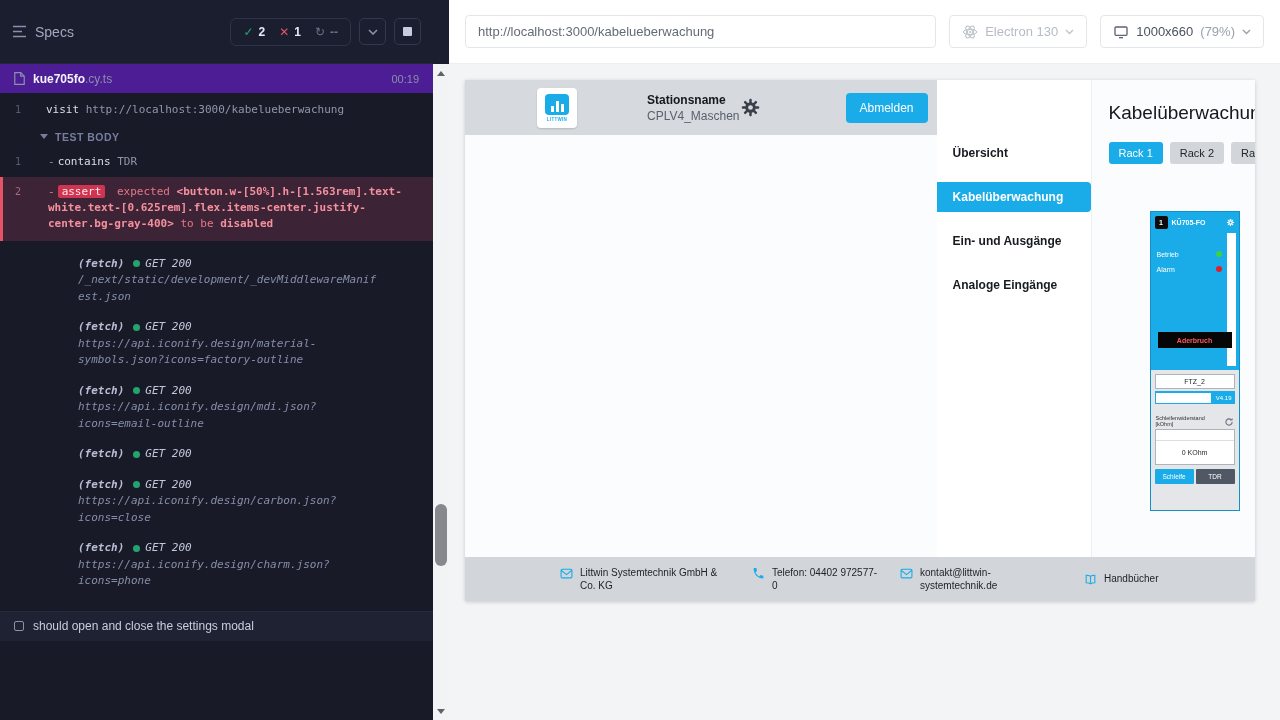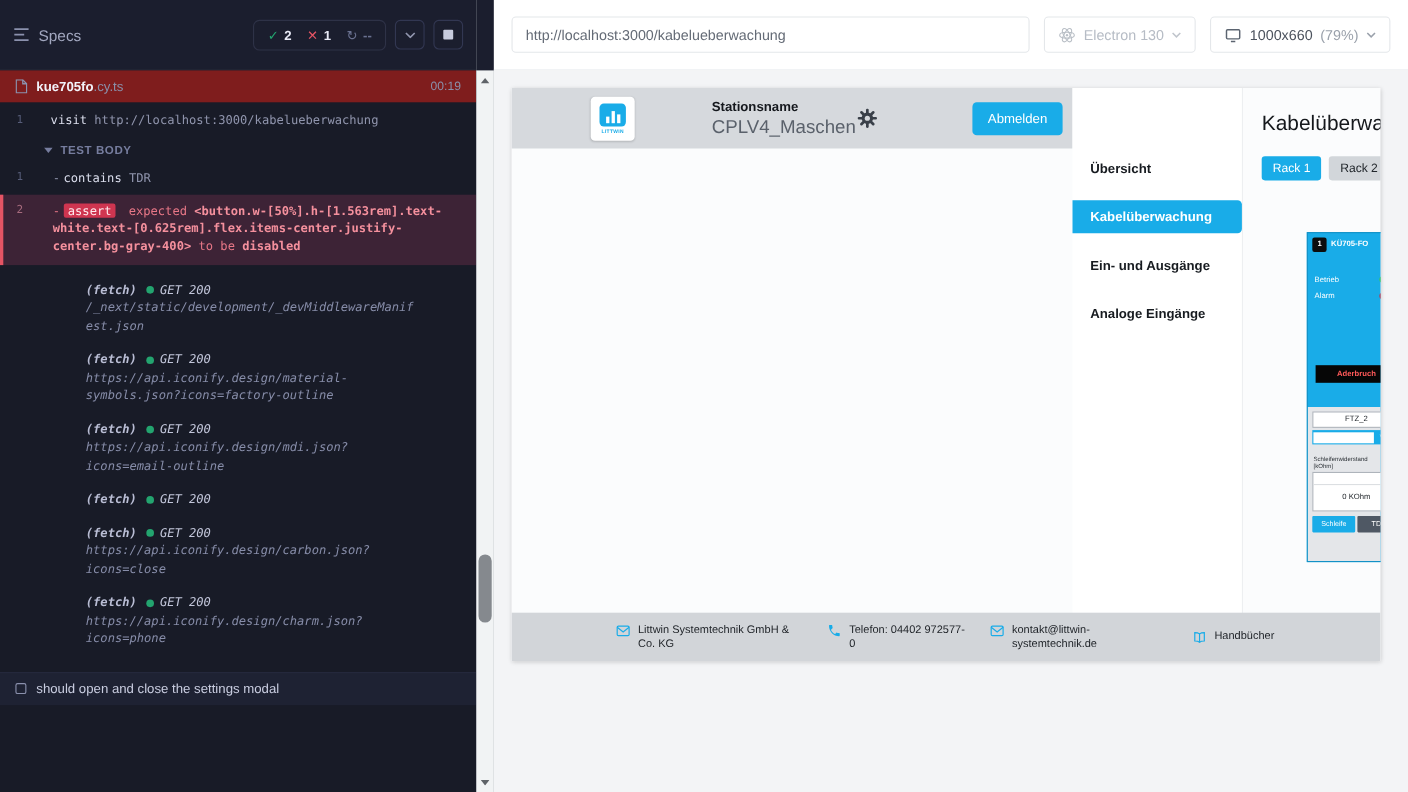--- a/index.html
+++ b/index.html
@@ -17,21 +17,21 @@
   .specs{display:flex;align-items:center;gap:8px;color:#a2a7bf;font-size:14px;cursor:pointer}
   .rep-stats{margin-left:auto;display:flex;align-items:center;gap:14px;border:1px solid #2e3247;border-radius:6px;padding:6px 12px}
   .stat{display:flex;align-items:center;gap:5px;font-size:12px}
   .ic{font-style:normal;font-size:12px}
   .ic.pass{color:var(--green)} .ic.fail{color:var(--red)} .ic.pend{color:#6a7190}
   .stat b{font-weight:700;color:#e8eaf6}
   .stat b.dim{color:#6a7190}
   .hbtn{width:27px;height:27px;margin-left:8px;background:transparent;border:1px solid #323752;border-radius:5px;display:flex;align-items:center;justify-content:center;cursor:pointer}
   .stop-sq{width:9px;height:9px;background:#c7cbdd;border-radius:1px}
 
-  .spec-row{height:29px;flex:none;background:#7f1d1d;display:flex;align-items:center;padding:0 14px;font-size:12px;cursor:pointer}
+  .spec-row{height:29px;flex:none;background:#4c1d95;display:flex;align-items:center;padding:0 14px;font-size:12px;cursor:pointer}
   .spec-name{color:#f2f3fa;font-weight:700;margin-left:8px}
   .spec-ext{color:#8a90aa}
   .spec-time{margin-left:auto;color:#8a90aa;font-size:11px}
 
   .cmd-log{flex:1;overflow:hidden;padding-top:6px;font-family:"DejaVu Sans Mono",monospace}
   .cmd-row{display:flex;padding:3px 10px 3px 0;font-size:11px;line-height:1.45;cursor:pointer}
   .cmd-num{width:30px;flex:none;text-align:right;padding-right:9px;color:#565c78;font-size:10px;padding-top:1px}
   .cmd-body{flex:1;min-width:0;color:var(--txt);overflow-wrap:anywhere;padding-left:16px}
   .cmd-method{color:#dcdfee}
   .cmd-msg{color:var(--txt)}
@@ -76,21 +76,21 @@
   .app-frame{width:790px;height:521px;background:#fbfcfd;position:relative;box-shadow:0 1px 4px rgba(0,0,0,.18);overflow:hidden;display:flex;flex-direction:row}
 
   .app-header{height:55px;flex:none;background:#d6d9dd;display:flex;align-items:center}
   .logo{margin-left:72px;width:40px;height:40px;background:#fff;border-radius:4px;display:flex;flex-direction:column;align-items:center;justify-content:center;box-shadow:0 1px 2px rgba(0,0,0,.15);flex:none}
   .logo-mark{width:24px;height:21px;background:var(--brand);border-radius:4px;display:flex;align-items:flex-end;justify-content:center;gap:2px;padding:3px}
   .logo-mark i{display:block;width:3px;background:#fff}
   .logo-mark i:nth-child(1){height:6px}.logo-mark i:nth-child(2){height:11px}.logo-mark i:nth-child(3){height:8px}
   .logo-text{font-size:4.5px;font-weight:700;color:var(--brand);letter-spacing:.3px;margin-top:2px}
   .station{margin-left:70px}
   .station-label{font-size:12px;font-weight:700;color:#15181d}
-  .station-value{font-size:17px;color:#5a616b;margin-top:2px}
+  .station-value{font-size:12px;color:#5a616b;margin-top:2px}
   .app-gear{margin-left:auto;display:flex;cursor:pointer}
   .logout-btn{margin:0 9px 0 85px;background:var(--brand);color:#fff;border:none;border-radius:4px;font-size:12px;padding:8px 14px;cursor:pointer;font-family:inherit}
 
   .app-body{flex:1;display:flex;min-height:0}
   .app-nav{width:155px;flex:none;background:#fff;padding-top:58px;border-right:1px solid #edeff1}
   .nav-item{height:30px;display:flex;align-items:center;padding-left:16px;margin-bottom:14px;font-size:12px;font-weight:700;color:#171b20;cursor:pointer}
   .nav-item.active{background:var(--brand);color:#fff;border-radius:0 4px 4px 0}
   .app-main{flex:1;min-width:0;padding:22px 0 0 17px}
   .page-title{font-size:19px;font-weight:400;color:#15181c}
   .racks{margin-top:18px;display:flex;gap:7px}

